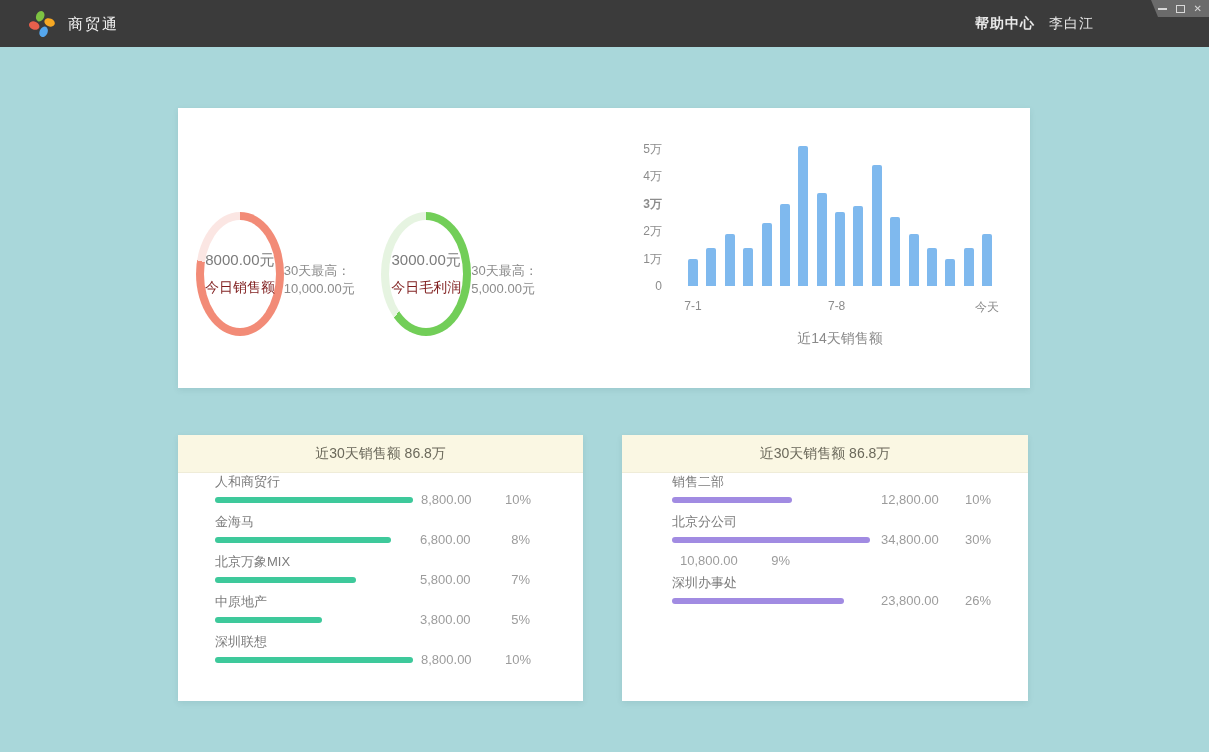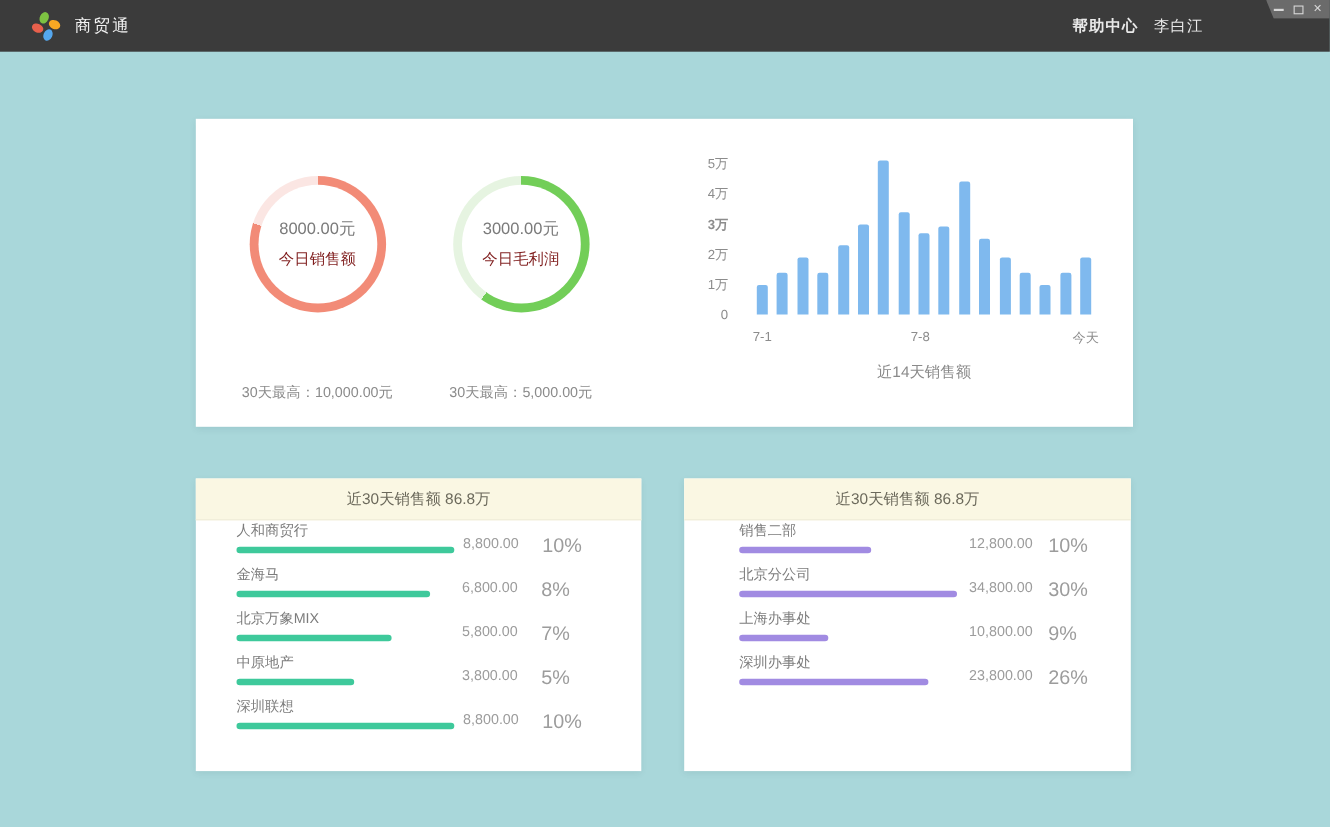--- a/index.html
+++ b/index.html
@@ -20,21 +20,21 @@
   .wc-max { width:9px; height:8px; border:1px solid #D8D8D8; cursor:pointer; }
   .wc-close { color:#D8D8D8; font-size:10px; line-height:10px; cursor:pointer; font-family:"DejaVu Sans",sans-serif; }
 
   
   .card { position:absolute; background:#FFFFFF; box-shadow:0 2px 6px rgba(40,80,85,0.10); }
   .top-card  { left:178px; top:108px; width:852px; height:280px; display:flex; padding-left:18px; }
   .left-card { left:178px; top:435px; width:405px; height:266px; }
   .right-card{ left:622px; top:435px; width:406px; height:266px; }
 
   
-  .donut-col { width:185px; display:flex; flex-direction:column; align-items:center; flex:none; }
+  .donut-col { width:185px; display:flex; flex-direction:row; align-items:center; flex:none; }
   .donut { margin-top:52px; width:124px; height:124px; border-radius:50%; position:relative; }
   .donut-hole { position:absolute; inset:8px; background:#fff; border-radius:50%;
                 display:flex; flex-direction:column; align-items:center; justify-content:center; gap:9px; }
   .donut-value { font-size:15px; color:#7B7B7B; }
   .donut-label { font-size:14px; color:#7f1d1d; }
   .donut-foot { margin-top:64px; font-size:13px; color:#8B8B8B; }
 
   
   .chart-block { margin-left:60px; width:366px; flex:none; }
   .plot { position:relative; margin-top:37px; margin-left:62px; width:304px; height:141px; }
@@ -54,21 +54,21 @@
   .left-card  .rank-list { padding-left:37px; padding-right:53px; }
   .right-card .rank-list { padding-left:50px; padding-right:37px; }
   .rank-row { display:flex; align-items:flex-end; margin-bottom:10px; }
   .rank-left-col { flex:1; }
   .rank-name { font-size:13px; color:#7C7C7C; line-height:17px; margin-bottom:7px; }
   .rank-bar { height:6px; border-radius:3px; }
   .left-card  .rank-bar { background:#3EC99B; }
   .right-card .rank-bar { background:#A18BE2; }
   .rank-right-col { display:flex; margin-bottom:-4px; margin-left:8px; }
   .rank-amount { display:inline-block; min-width:72px; font-size:13px; color:#9C9C9C; }
-  .rank-pct { display:inline-block; min-width:38px; text-align:left; font-size:18px; color:#9C9C9C; }
+  .rank-pct { display:inline-block; min-width:38px; text-align:right; font-size:13px; color:#9C9C9C; }
 </style>
 </head>
 <body>
 
 <div class="topbar">
   <svg class="logo" viewBox="0 0 28 28">
     <g>
       <ellipse cx="12.2" cy="6.2" rx="4.0" ry="5.4" fill="#7DC242" transform="rotate(24 12.2 6.2)"></ellipse>
       <ellipse cx="21.6" cy="12.4" rx="4.0" ry="5.4" fill="#F7A823" transform="rotate(114 21.6 12.4)"></ellipse>
       <ellipse cx="15.6" cy="21.8" rx="4.0" ry="5.4" fill="#55A7EE" transform="rotate(204 15.6 21.8)"></ellipse>
@@ -219,24 +219,20 @@
         <div class="rank-left-col">
           <div class="rank-name">北京分公司</div>
           <div class="rank-bar" style="width: 198px; background: rgb(161, 139, 226);"></div>
         </div>
         <div class="rank-right-col">
           <span class="rank-amount">34,800.00</span>
           <span class="rank-pct">30%</span>
         </div>
       </div>
       <div class="rank-row">
-        <div class="rank-left-col">
-          <div class="rank-name">上海办事处</div>
-          <div class="rank-bar" style="width: 81px; background: rgb(161, 139, 226);"></div>
-        </div>
         <div class="rank-right-col">
           <span class="rank-amount">10,800.00</span>
           <span class="rank-pct">9%</span>
         </div>
       </div>
       <div class="rank-row">
         <div class="rank-left-col">
           <div class="rank-name">深圳办事处</div>
           <div class="rank-bar" style="width: 172px; background: rgb(161, 139, 226);"></div>
         </div>

